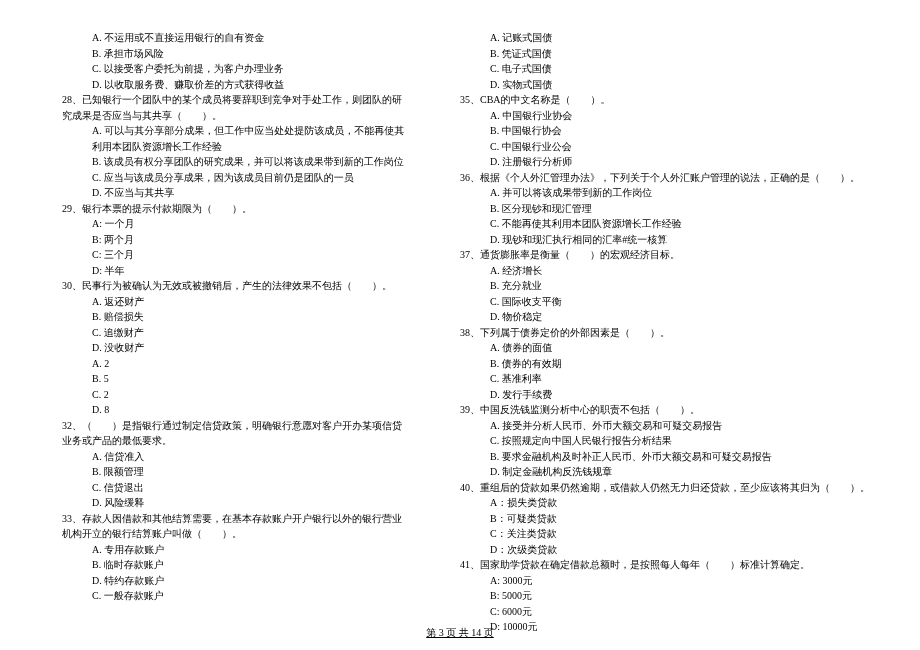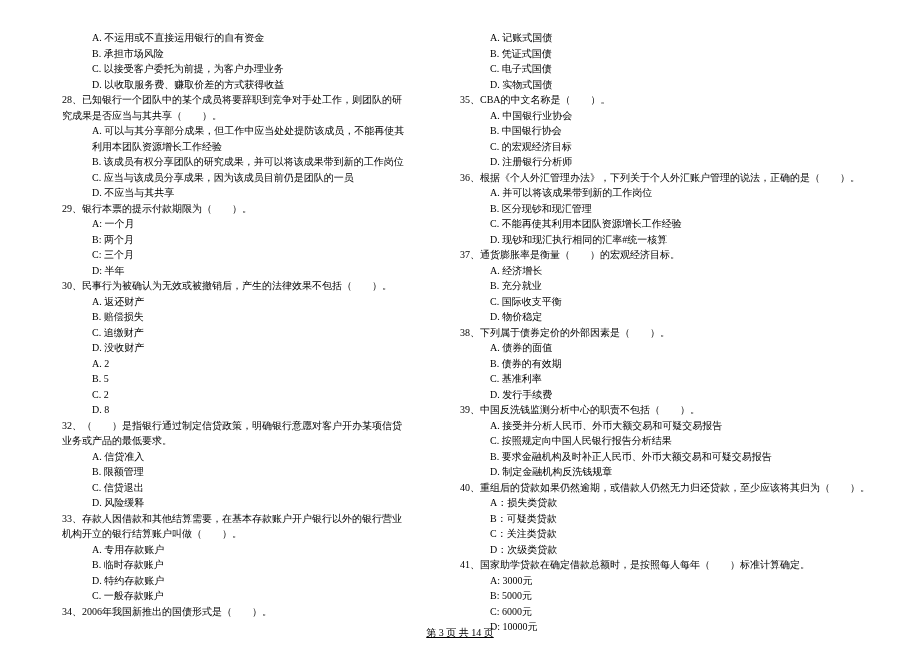--- a/index.html
+++ b/index.html
@@ -72,32 +72,31 @@
     <div class="line indent-q" style="white-space:normal">32、（　　）是指银行通过制定信贷政策，明确银行意愿对客户开办某项信贷业务或产品的最低要求。</div>
     <div class="line indent1">A. 信贷准入</div>
     <div class="line indent1">B. 限额管理</div>
     <div class="line indent1">C. 信贷退出</div>
     <div class="line indent1">D. 风险缓释</div>
     <div class="line indent-q" style="white-space:normal">33、存款人因借款和其他结算需要，在基本存款账户开户银行以外的银行营业机构开立的银行结算账户叫做（　　）。</div>
     <div class="line indent1">A. 专用存款账户</div>
     <div class="line indent1">B. 临时存款账户</div>
     <div class="line indent1">D. 特约存款账户</div>
     <div class="line indent1">C. 一般存款账户</div>
-    <div class="line indent-q">34、2006年我国新推出的国债形式是（　　）。</div>
   </div>
 
   <div class="col">
     <div class="line indent1">A. 记账式国债</div>
     <div class="line indent1">B. 凭证式国债</div>
     <div class="line indent1">C. 电子式国债</div>
     <div class="line indent1">D. 实物式国债</div>
     <div class="line indent-q">35、CBA的中文名称是（　　）。</div>
     <div class="line indent1">A. 中国银行业协会</div>
     <div class="line indent1">B. 中国银行协会</div>
-    <div class="line indent1">C. 的宏观经济目标</div>
+    <div class="line indent1">C. 中国银行业公会</div>
     <div class="line indent1">D. 注册银行分析师</div>
     <div class="line indent-q">36、根据《个人外汇管理办法》，下列关于个人外汇账户管理的说法，正确的是（　　）。</div>
     <div class="line indent1">A. 并可以将该成果带到新的工作岗位</div>
     <div class="line indent1">B. 区分现钞和现汇管理</div>
     <div class="line indent1">C. 不能再使其利用本团队资源增长工作经验</div>
     <div class="line indent1">D. 现钞和现汇执行相同的汇率#统一核算</div>
     <div class="line indent-q">37、通货膨胀率是衡量（　　）的宏观经济目标。</div>
     <div class="line indent1">A. 经济增长</div>
     <div class="line indent1">B. 充分就业</div>
     <div class="line indent1">C. 国际收支平衡</div>

